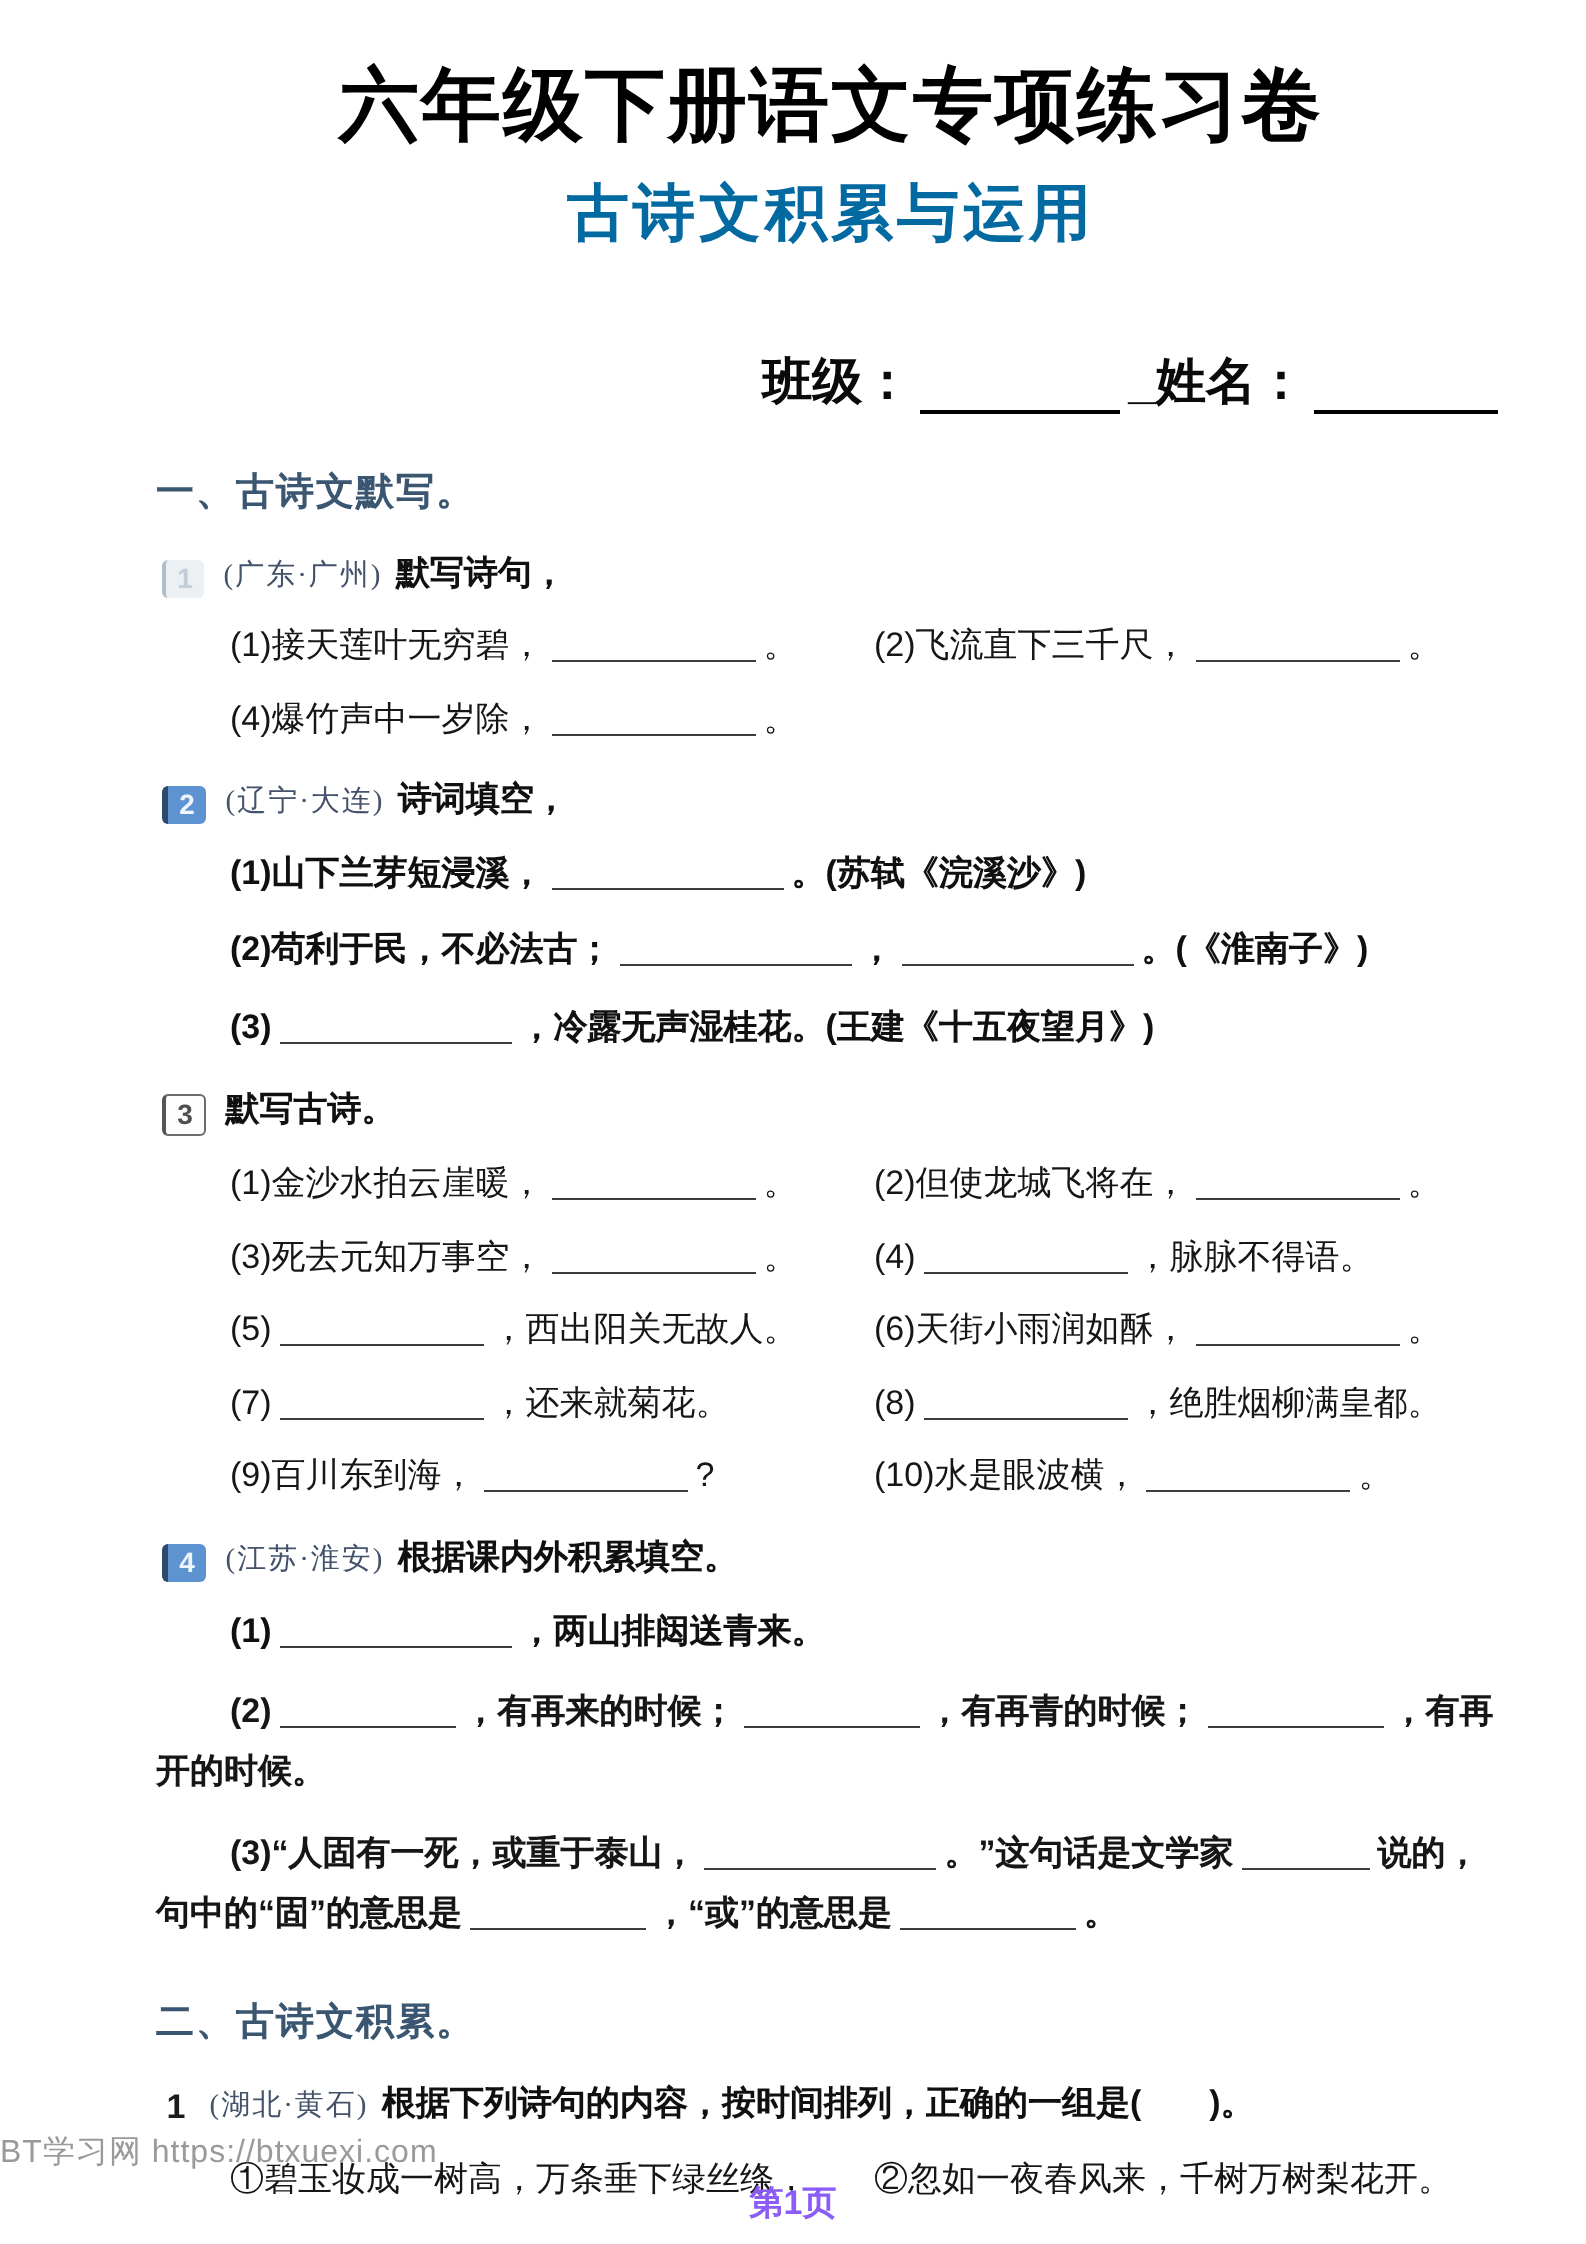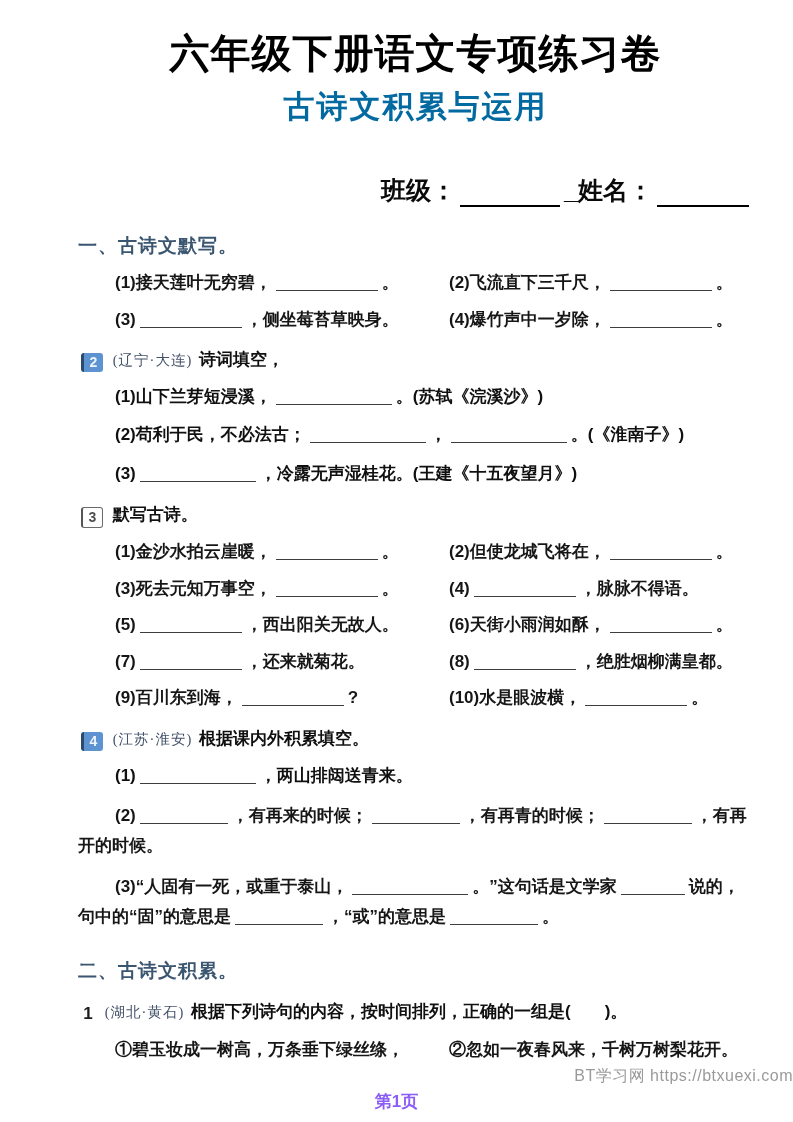--- a/index.html
+++ b/index.html
@@ -40,25 +40,25 @@
   }
   .qnum.ghost{background:#edf0f3;color:#c3ced9;border-left:2px solid #aebfcc;}
   .qnum.outline{background:#fdfdfd;color:#4e4e4e;border:1.4px solid #6b6b6b;border-left:2px solid #555;}
   .qnum.plain{background:none;border:none;color:#1c1c1c;font-size:17px;font-weight:bold;min-width:12px;}
   .src{
     font-family:"Liberation Serif",serif;font-size:14.5px;color:#44526a;
     letter-spacing:1px;margin-right:2px;
   }
   .q-title{font-size:17px;font-weight:600;color:#101010;}
   .item{font-size:17px;font-weight:600;color:#101010;margin:12px 0 0 37px;line-height:1.55;}
-  .grid2{display:grid;grid-template-columns:322px auto;margin-left:37px;font-size:17px;font-weight:700;margin-top:11px;gap:12px;}
+  .grid2{display:grid;grid-template-columns:322px auto;margin-left:37px;font-size:17px;font-weight:400;margin-top:11px;}
   .grid2 .cell{line-height:1.5;}
   .para{margin:12px 0 0 0;text-indent:37px;font-size:17px;font-weight:600;line-height:1.75;}
   .footer-watermark{
-    position:absolute;left:0;right:0;top:1066px;text-align:right;
+    position:absolute;left:0;right:0;top:1066px;text-align:left;
     font-size:16px;color:#9a9a9a;letter-spacing:.5px;
   }
   .footer-pageno{
     position:absolute;left:0;right:0;top:1090px;text-align:center;
     font-size:17px;color:#8b5cf6;font-weight:600;
   }
 </style>
 </head>
 <body>
 
@@ -67,26 +67,30 @@
 
     <h1 class="title">六年级下册语文专项练习卷</h1>
     <h2 class="subtitle">古诗文积累与运用</h2>
 
     <div class="idline">
       <span>班级：</span><span class="blank" style="width:100px"></span><span>_</span><span>姓名：</span><span class="blank" style="width:92px"></span>
     </div>
 
     <div class="sec-heading">一、古诗文默写。</div>
 
+    <div class="q-header">
+      <span class="qnum ghost">1</span>
+      <span class="src">(广东·广州)</span>
+      <span class="q-title">默写诗句，</span>
+    </div>
     <div class="grid2">
       <div class="cell"><span>(1)接天莲叶无穷碧，</span><span class="blank"></span><span>。</span></div>
       <div class="cell"><span>(2)飞流直下三千尺，</span><span class="blank"></span><span>。</span></div>
     </div>
     <div class="grid2">
-      <div class="cell"><span>(3)</span><span class="blank"></span><span>，侧坐莓苔草映身。</span></div>
       <div class="cell"><span>(4)爆竹声中一岁除，</span><span class="blank"></span><span>。</span></div>
     </div>
 
     <div class="q-header">
       <span class="qnum">2</span>
       <span class="src">(辽宁·大连)</span>
       <span class="q-title">诗词填空，</span>
     </div>
     <div class="item"><span>(1)山下兰芽短浸溪，</span><span class="blank w115"></span><span>。(苏轼《浣溪沙》)</span></div>
     <div class="item"><span>(2)苟利于民，不必法古；</span><span class="blank w115"></span><span>，</span><span class="blank w115"></span><span>。(《淮南子》)</span></div>

